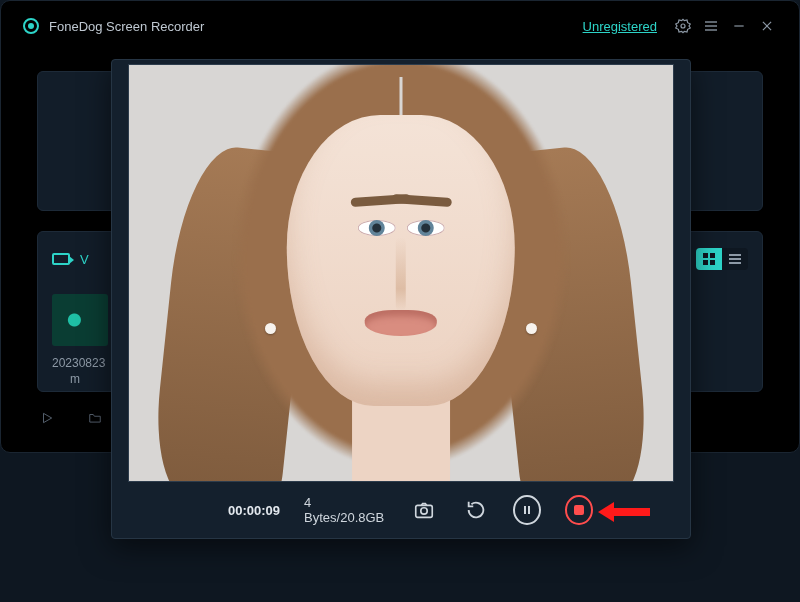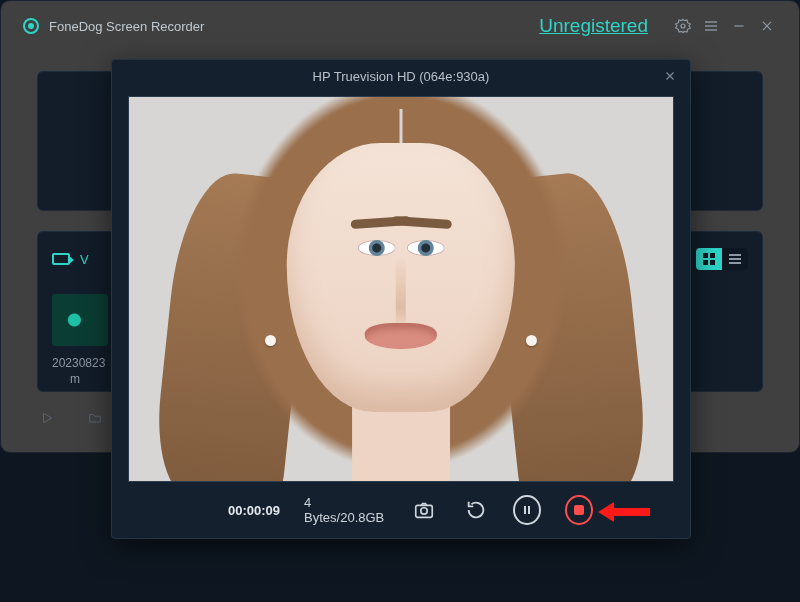--- a/index.html
+++ b/index.html
@@ -1,27 +1,27 @@
 <!DOCTYPE html>
 <html><head>
 <meta charset="utf-8">
 <style>
   * { box-sizing: border-box; margin: 0; padding: 0; }
   html, body { width: 800px; height: 602px; overflow: hidden; font-family: -apple-system, "Segoe UI", Arial, sans-serif; }
   body { background: #0e1721; color: #c9d1d9; }
-  .app { width: 800px; height: 453px; position: relative; background: #404040; border-radius: 10px; border: 1px solid #1a2531; }
+  .app { width: 800px; height: 453px; position: relative; background: #000000; border-radius: 10px; border: 1px solid #1a2531; }
 
   
   .titlebar { display: flex; align-items: center; height: 50px; padding: 0 18px 0 22px; }
   .logo-wrap { display: flex; align-items: center; gap: 10px; }
   .logo { width: 16px; height: 16px; border: 2px solid #2dd4c8; border-radius: 50%; position: relative; }
   .logo::after { content: ""; position: absolute; width: 6px; height: 6px; background: #2dd4c8; border-radius: 50%; left: 3px; top: 3px; }
   .app-name { font-size: 13px; color: #bfc8d1; }
   .title-spacer { flex: 1; }
-  .unreg { color: #2dd4c8; text-decoration: underline; font-size: 19px; margin-right: 21px; cursor: pointer; }
+  .unreg { color: #2dd4c8; text-decoration: underline; font-size: 13px; margin-right: 12px; cursor: pointer; }
   .win-btn { width: 28px; height: 28px; display: inline-flex; align-items: center; justify-content: center; color: #8d99a6; cursor: pointer; }
   .win-btn svg { stroke: currentColor; }
 
   
   .panels { position: absolute; top: 70px; left: 36px; right: 36px; height: 140px; display: flex; gap: 14px; }
   .panel { flex: 1; background: #121d29; border: 1px solid #1d2a38; border-radius: 6px; display: flex; align-items: center; justify-content: center; color: #8d99a6; font-size: 13px; }
 
   .list-area { position: absolute; top: 230px; left: 36px; right: 36px; bottom: 60px; background: #121d29; border: 1px solid #1d2a38; border-radius: 6px; padding: 16px 14px; }
   .list-tabs { display: flex; align-items: center; gap: 10px; color: #2dd4c8; font-size: 13px; }
   .cam-ic { width: 18px; height: 12px; border: 2px solid #2dd4c8; border-radius: 2px; position: relative; }
@@ -195,29 +195,20 @@
         </svg>
       </span>
     <span class="bb">
         <svg width="14" height="14" viewBox="0 0 24 24" fill="none" stroke="currentColor" stroke-width="1.6">
           <path d="M4 7h16M9 7V4h6v3m-8 0l1 13h8l1-13"></path>
         </svg>
       </span>
   </div>
 
   <div class="modal">
-    <div class="modal-head">
-      <span>HP Truevision HD (064e:930a)</span>
-      <span class="modal-close">
-        <svg width="12" height="12" viewBox="0 0 24 24" stroke="currentColor" stroke-width="2.4">
-            <line x1="5" y1="5" x2="19" y2="19"></line>
-            <line x1="19" y1="5" x2="5" y2="19"></line>
-          </svg>
-      </span>
-    </div>
     <div class="preview">
       <div class="face-bg"></div>
       <div class="hair-fall-l"></div>
       <div class="hair-fall-r"></div>
       <div class="hair"></div>
       <div class="part"></div>
       <div class="neck"></div>
       <div class="face">
         <div class="brow l"></div>
           <div class="brow r"></div>

